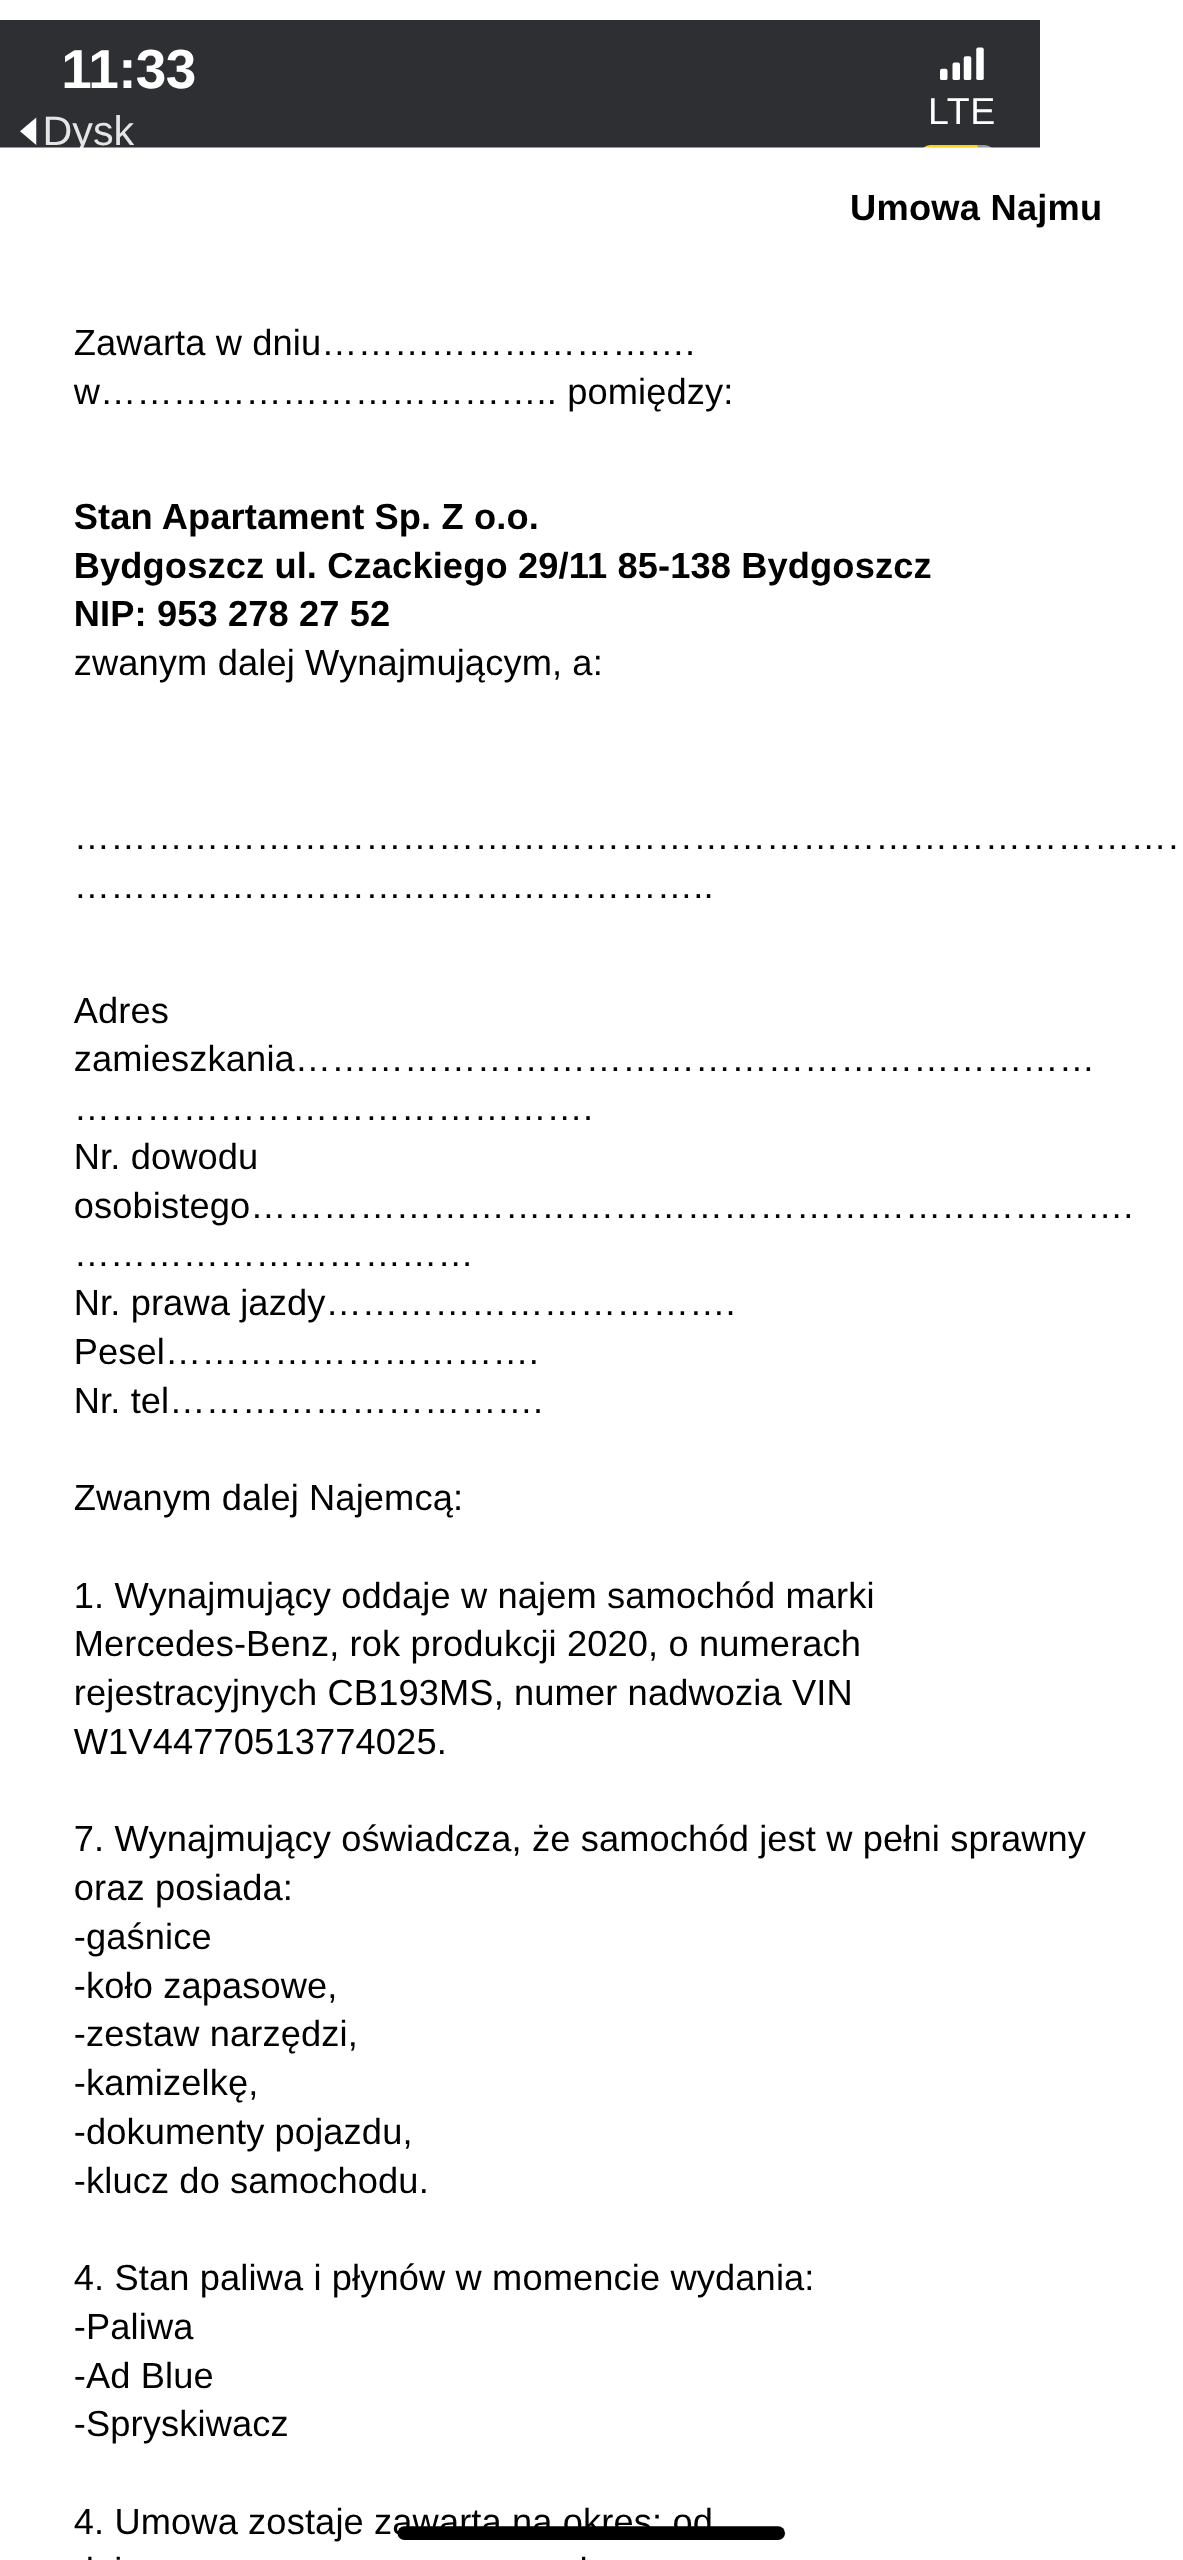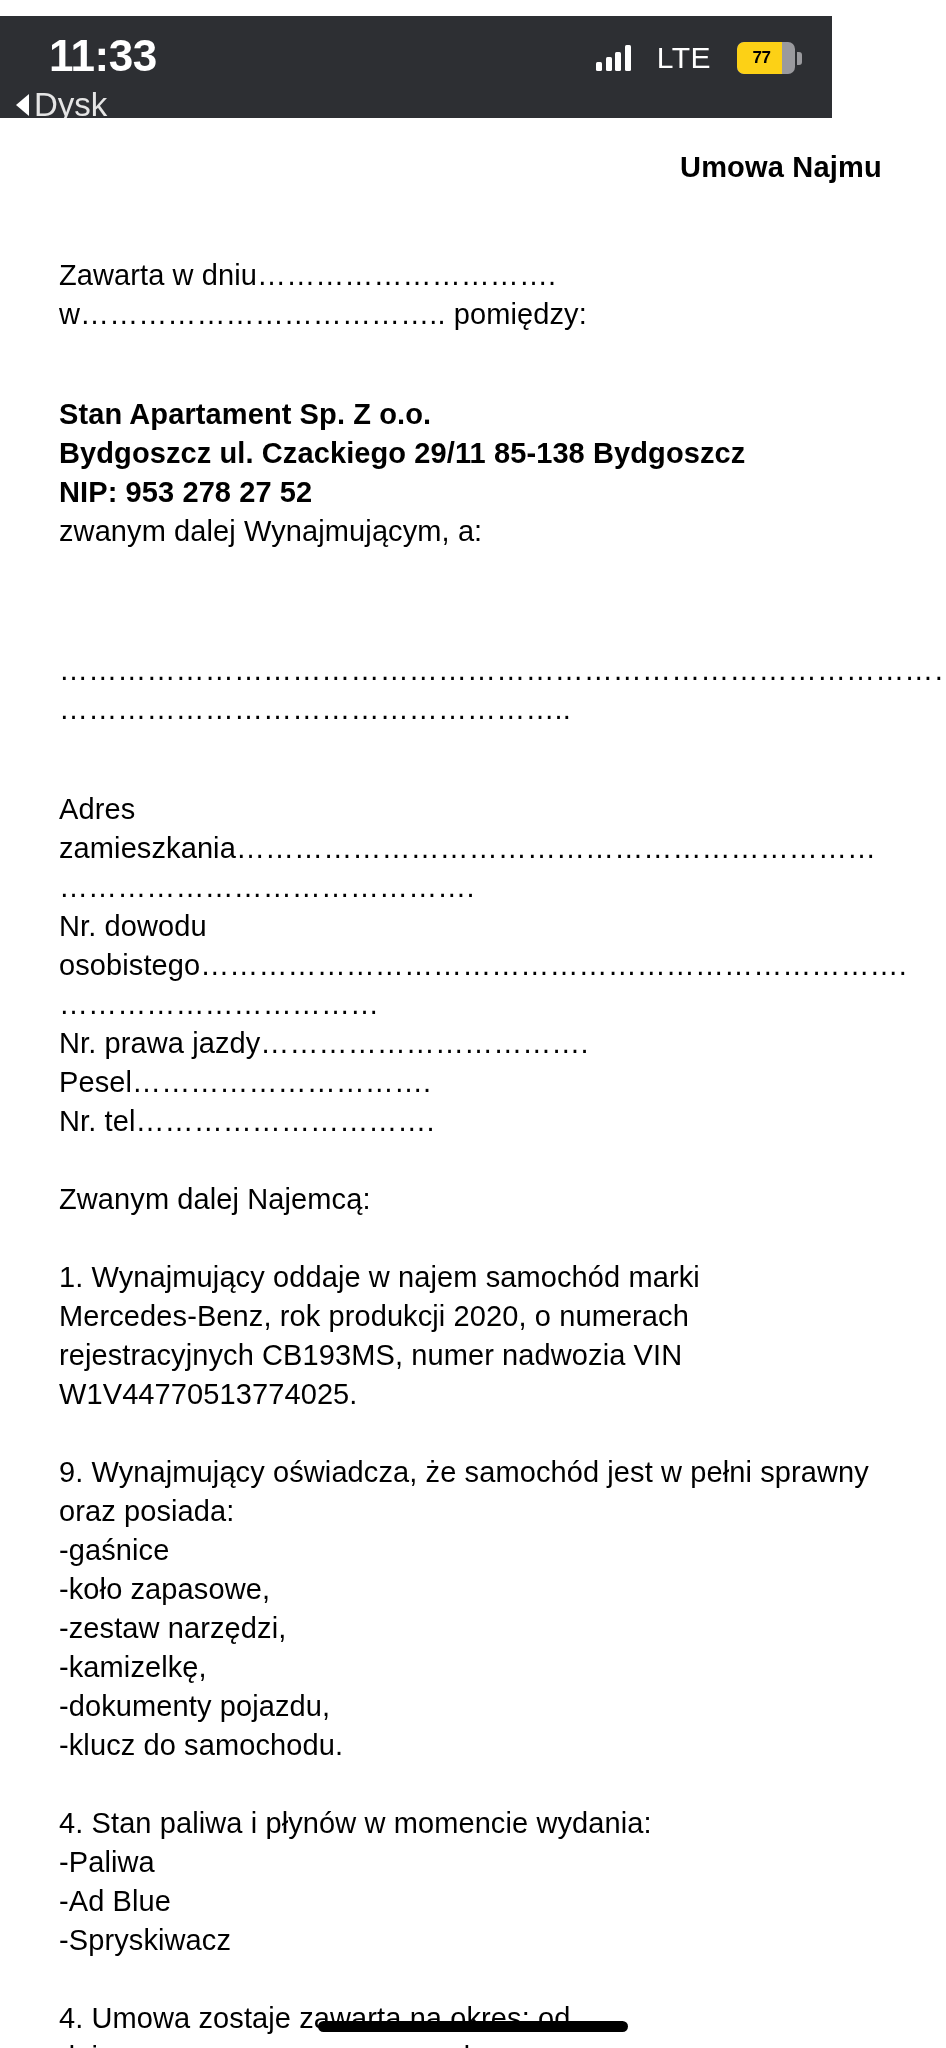--- a/index.html
+++ b/index.html
@@ -19,21 +19,21 @@
     background:#2d2f33;
     color:#ffffff;
   }
   #status-clock{
     position:absolute; left:49px; top:14px;
     font-size:44px; font-weight:600; letter-spacing:-0.5px;
     line-height:52px;
   }
   #status-right{
     position:absolute; right:30px; top:22px;
-    display:flex; align-items:center; gap:26px; height:40px;
+    display:flex; align-items:center; gap:11px; height:40px;flex-direction:column;
   }
   .signal-bars{ display:flex; align-items:flex-end; gap:3.5px; height:26px; }
   .signal-bars i{ display:block; width:6px; background:#ffffff; border-radius:1.5px; }
   .signal-bars i:nth-child(1){ height:9px; }
   .signal-bars i:nth-child(2){ height:14px; }
   .signal-bars i:nth-child(3){ height:19.5px; }
   .signal-bars i:nth-child(4){ height:26px; }
   #network-type{ font-size:30px; font-weight:500; letter-spacing:0.5px; line-height:30px; }
   .battery{ position:relative; display:flex; align-items:center; }
   .battery-body{
@@ -173,21 +173,21 @@
 
     <div class="blank"></div>
 
     <div class="p">1.  Wynajmujący oddaje w najem samochód marki</div>
     <div class="p">Mercedes-Benz, rok produkcji 2020, o numerach</div>
     <div class="p">rejestracyjnych CB193MS, numer nadwozia VIN</div>
     <div class="p">W1V44770513774025.</div>
 
     <div class="blank"></div>
 
-    <div class="p">9. Wynajmujący oświadcza, że samochód jest w pełni sprawny</div>
+    <div class="p">7. Wynajmujący oświadcza, że samochód jest w pełni sprawny</div>
     <div class="p">oraz posiada:</div>
     <div class="p">-gaśnice</div>
     <div class="p">-koło zapasowe,</div>
     <div class="p">-zestaw narzędzi,</div>
     <div class="p">-kamizelkę,</div>
     <div class="p">-dokumenty pojazdu,</div>
     <div class="p">-klucz do samochodu.</div>
 
     <div class="blank"></div>
 

